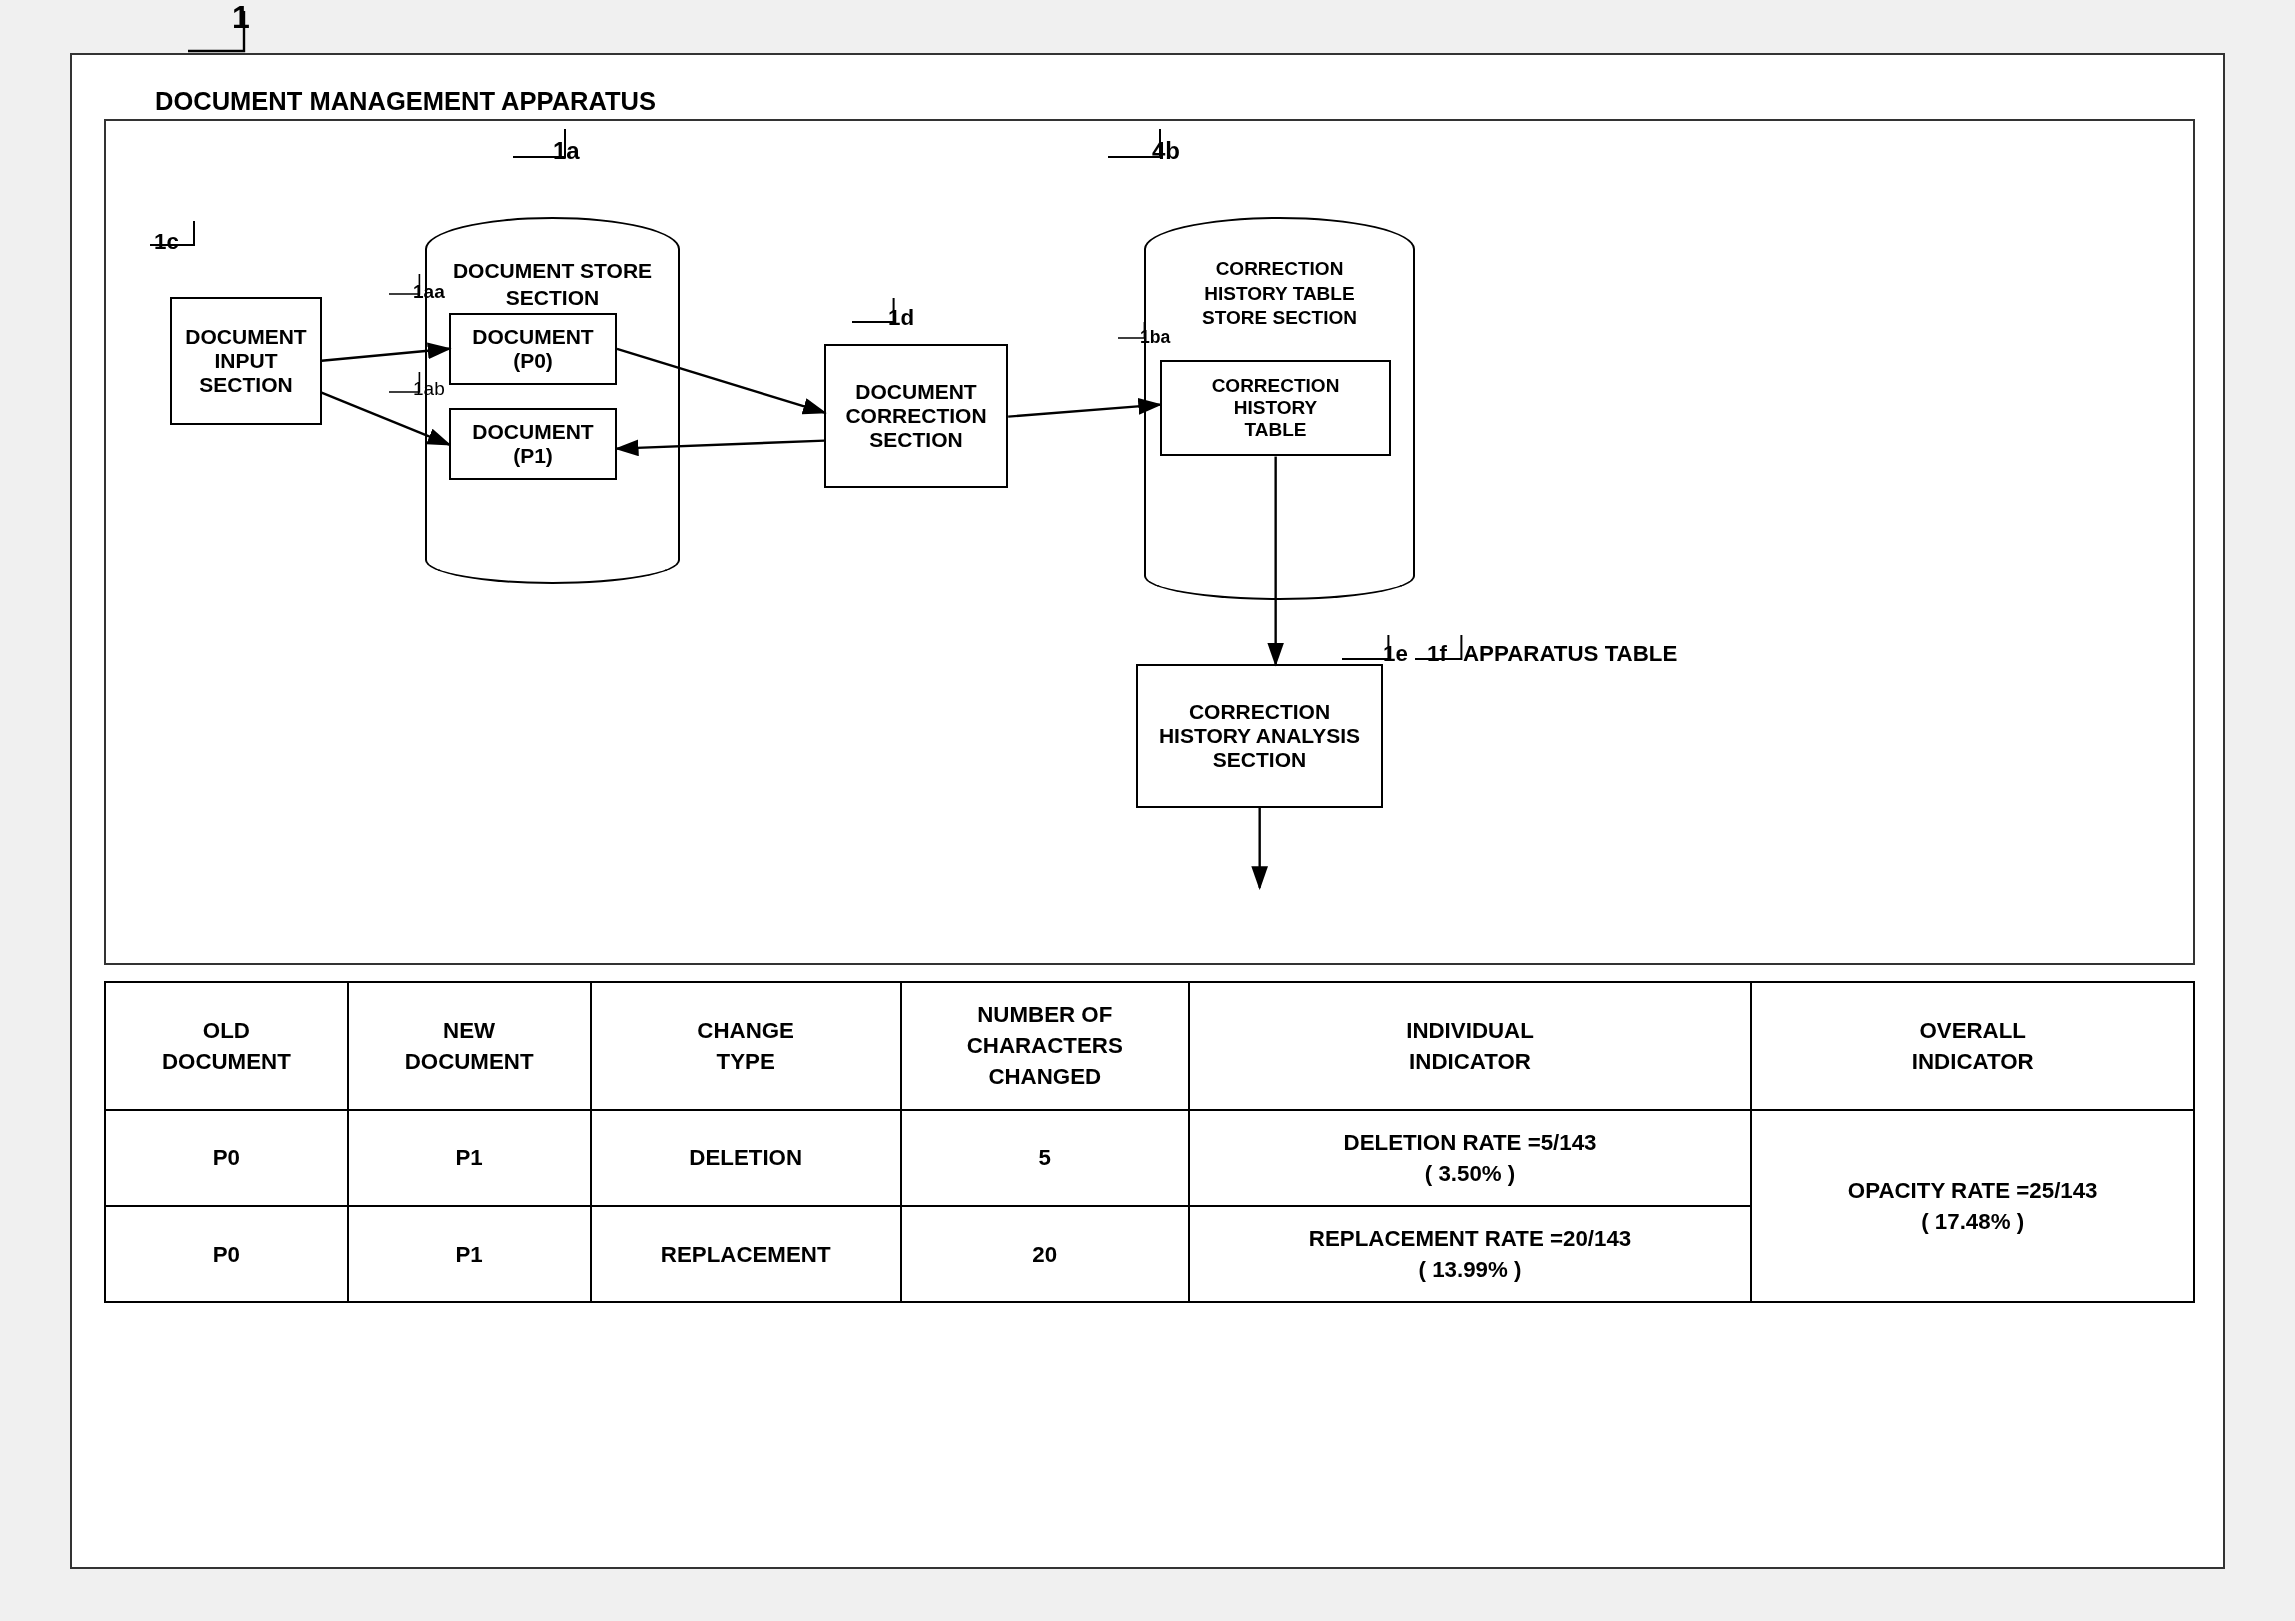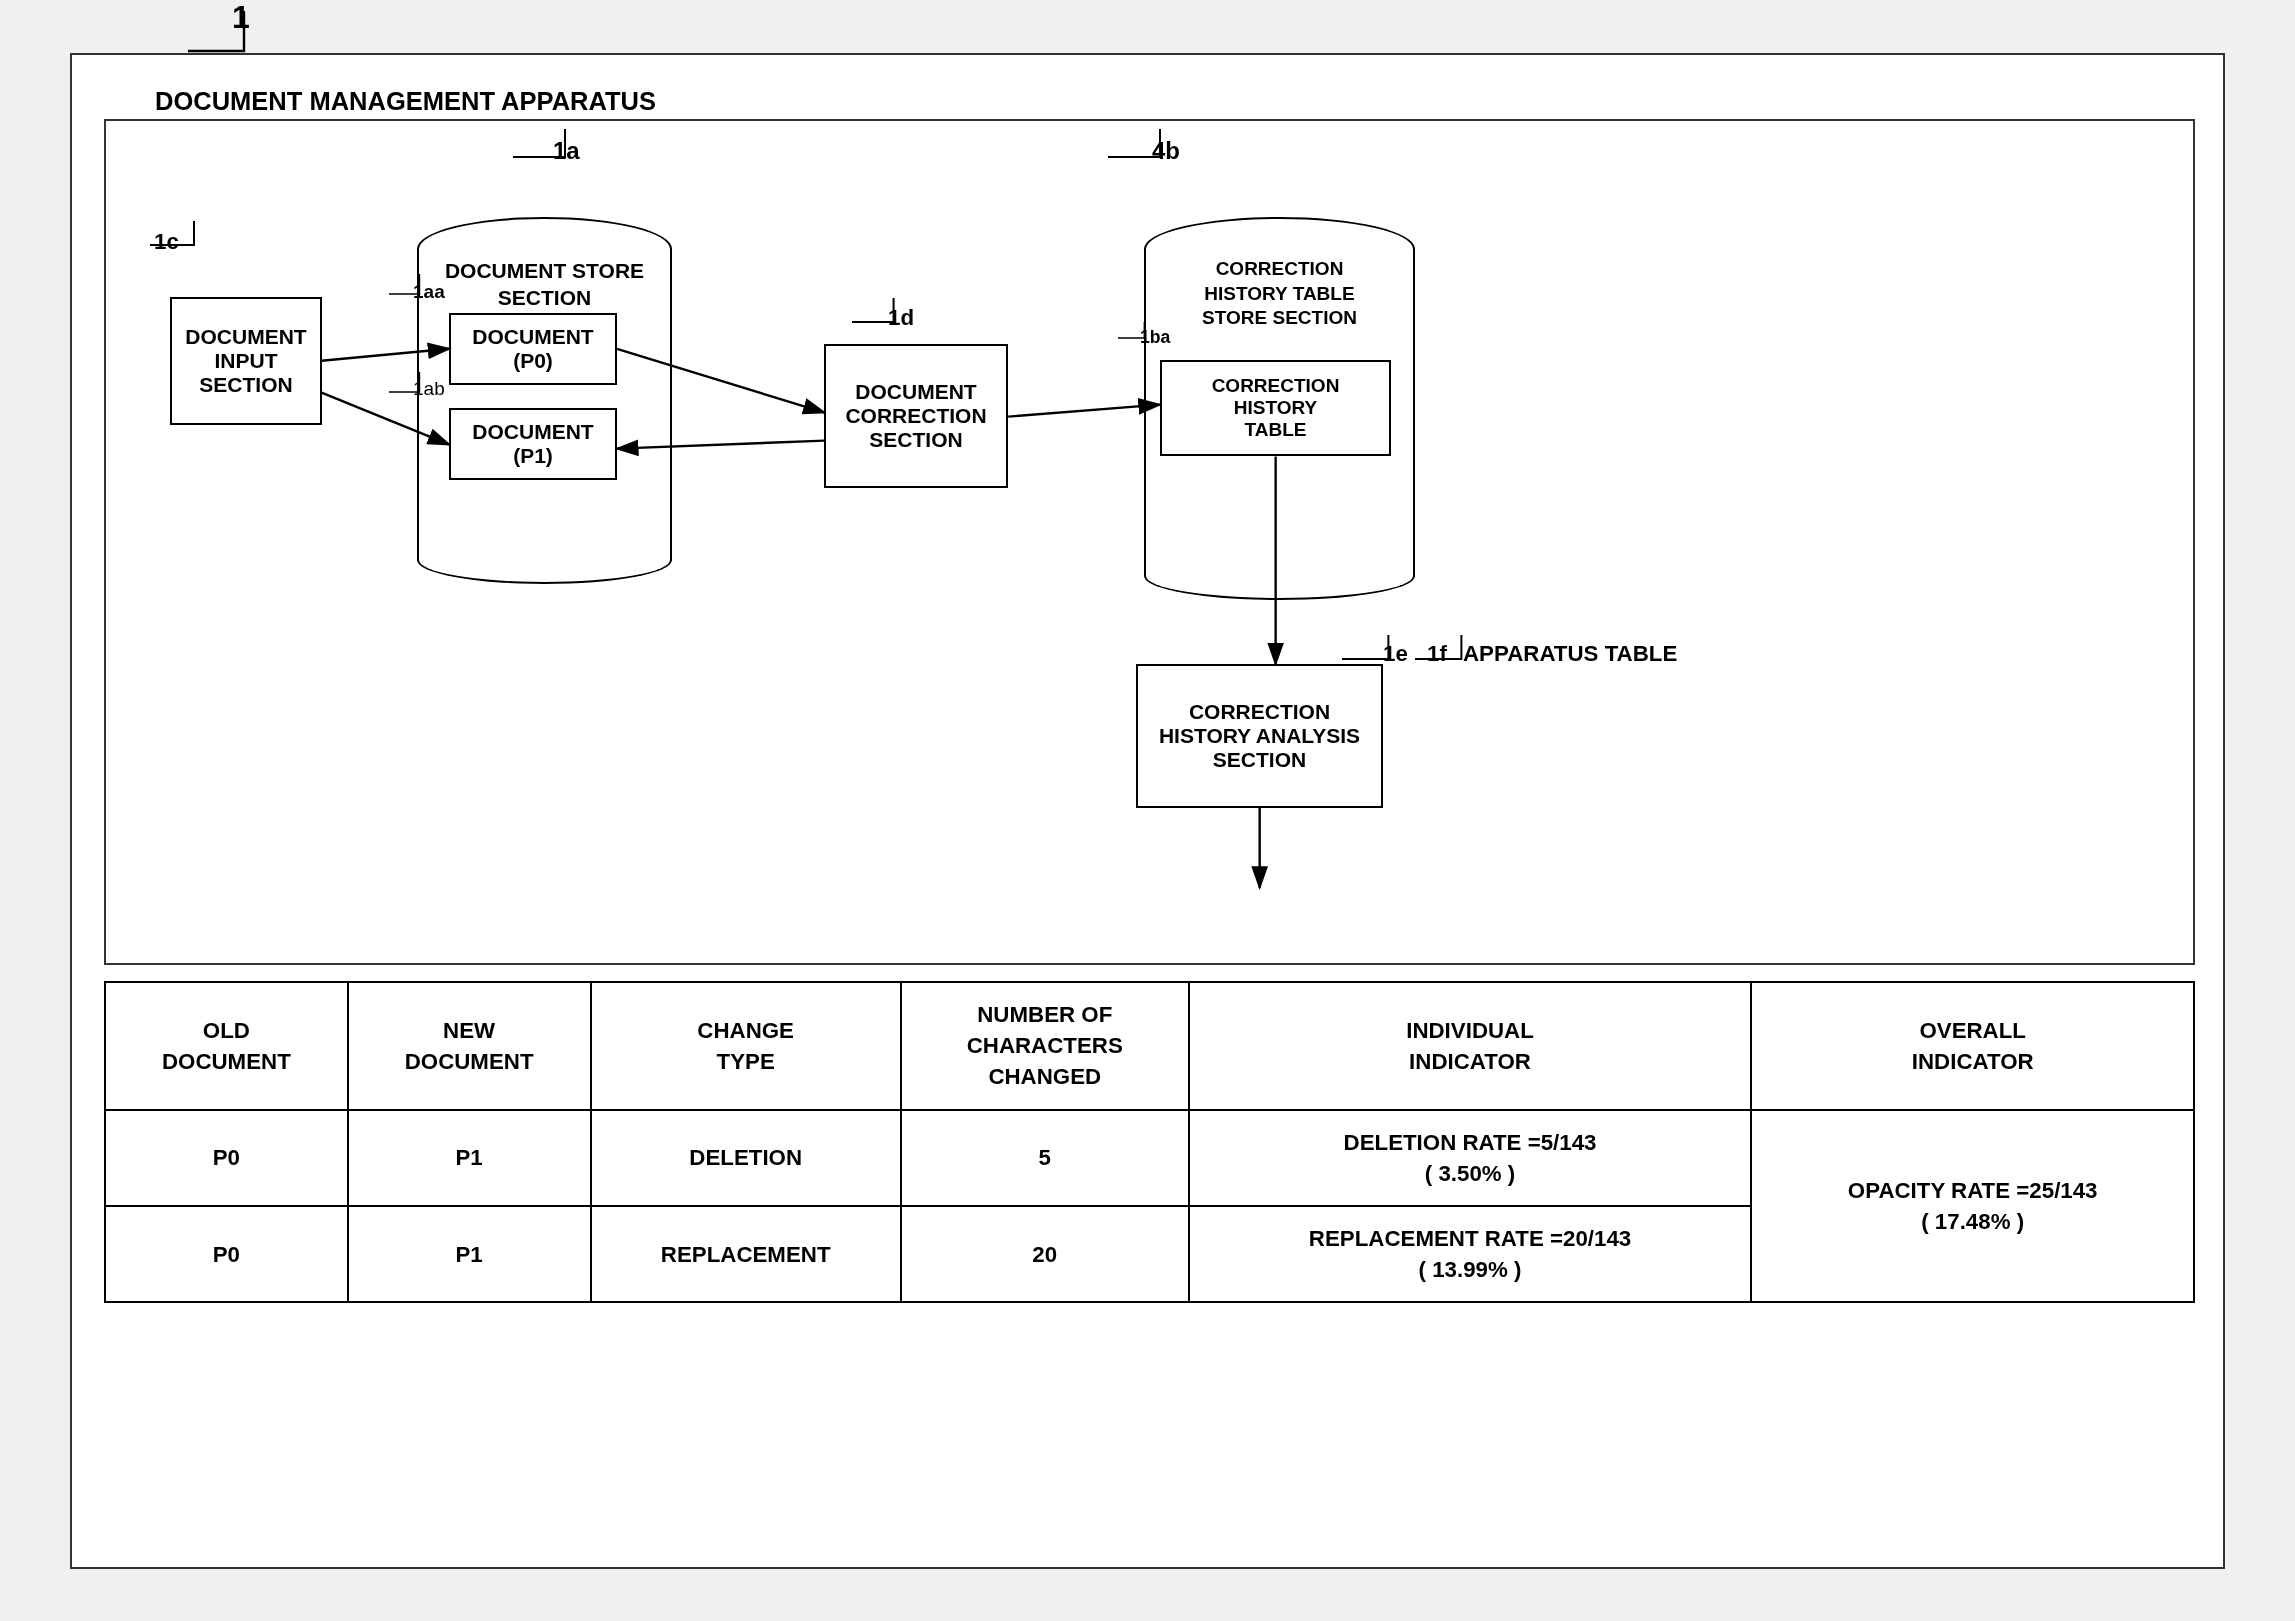--- a/index.html
+++ b/index.html
@@ -55,21 +55,21 @@
       text-align: center;
       font-size: 21px;
       font-weight: bold;
       background: #fff;
     }
 
     
     .cylinder-1a {
       position: absolute;
       top: 96px;
-      left: 311px;
+      left: 319px;
       width: 255px;
       height: 383px;
     }
     .cyl-body-1a {
       position: absolute;
       top: 32px;
       left: 0;
       width: 255px;
       height: 335px;
       border-left: 2.4px solid #000;

